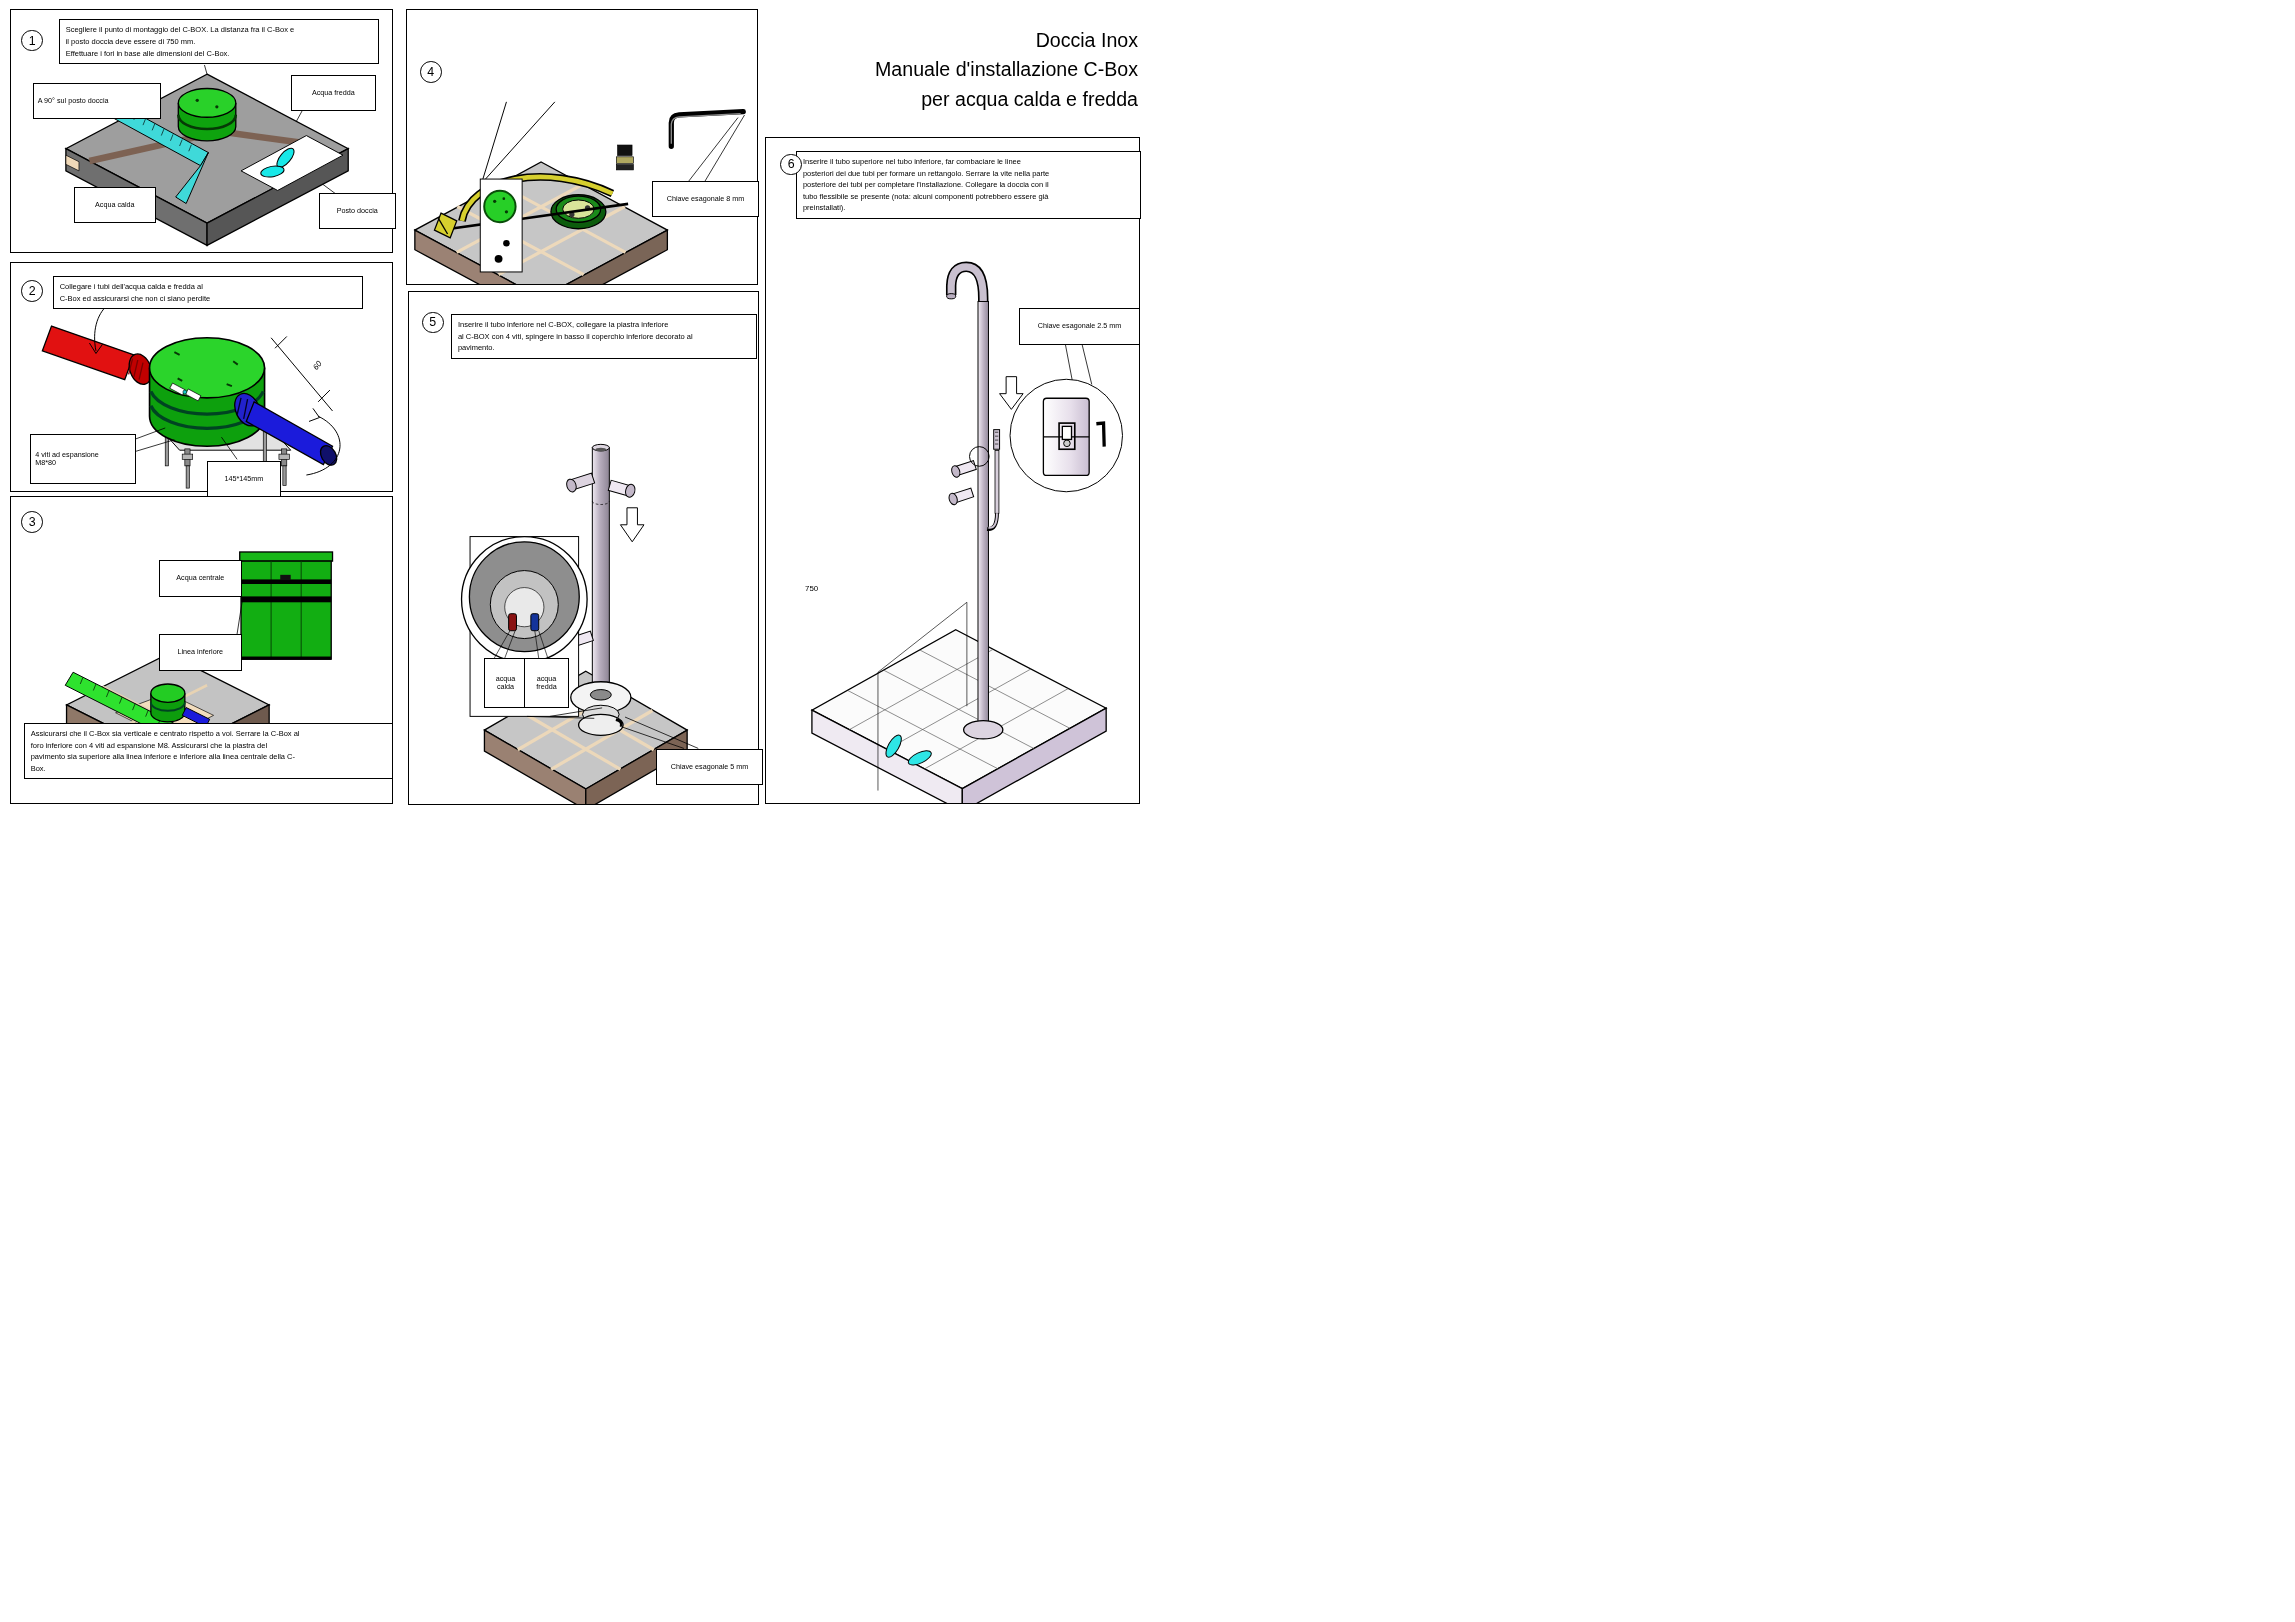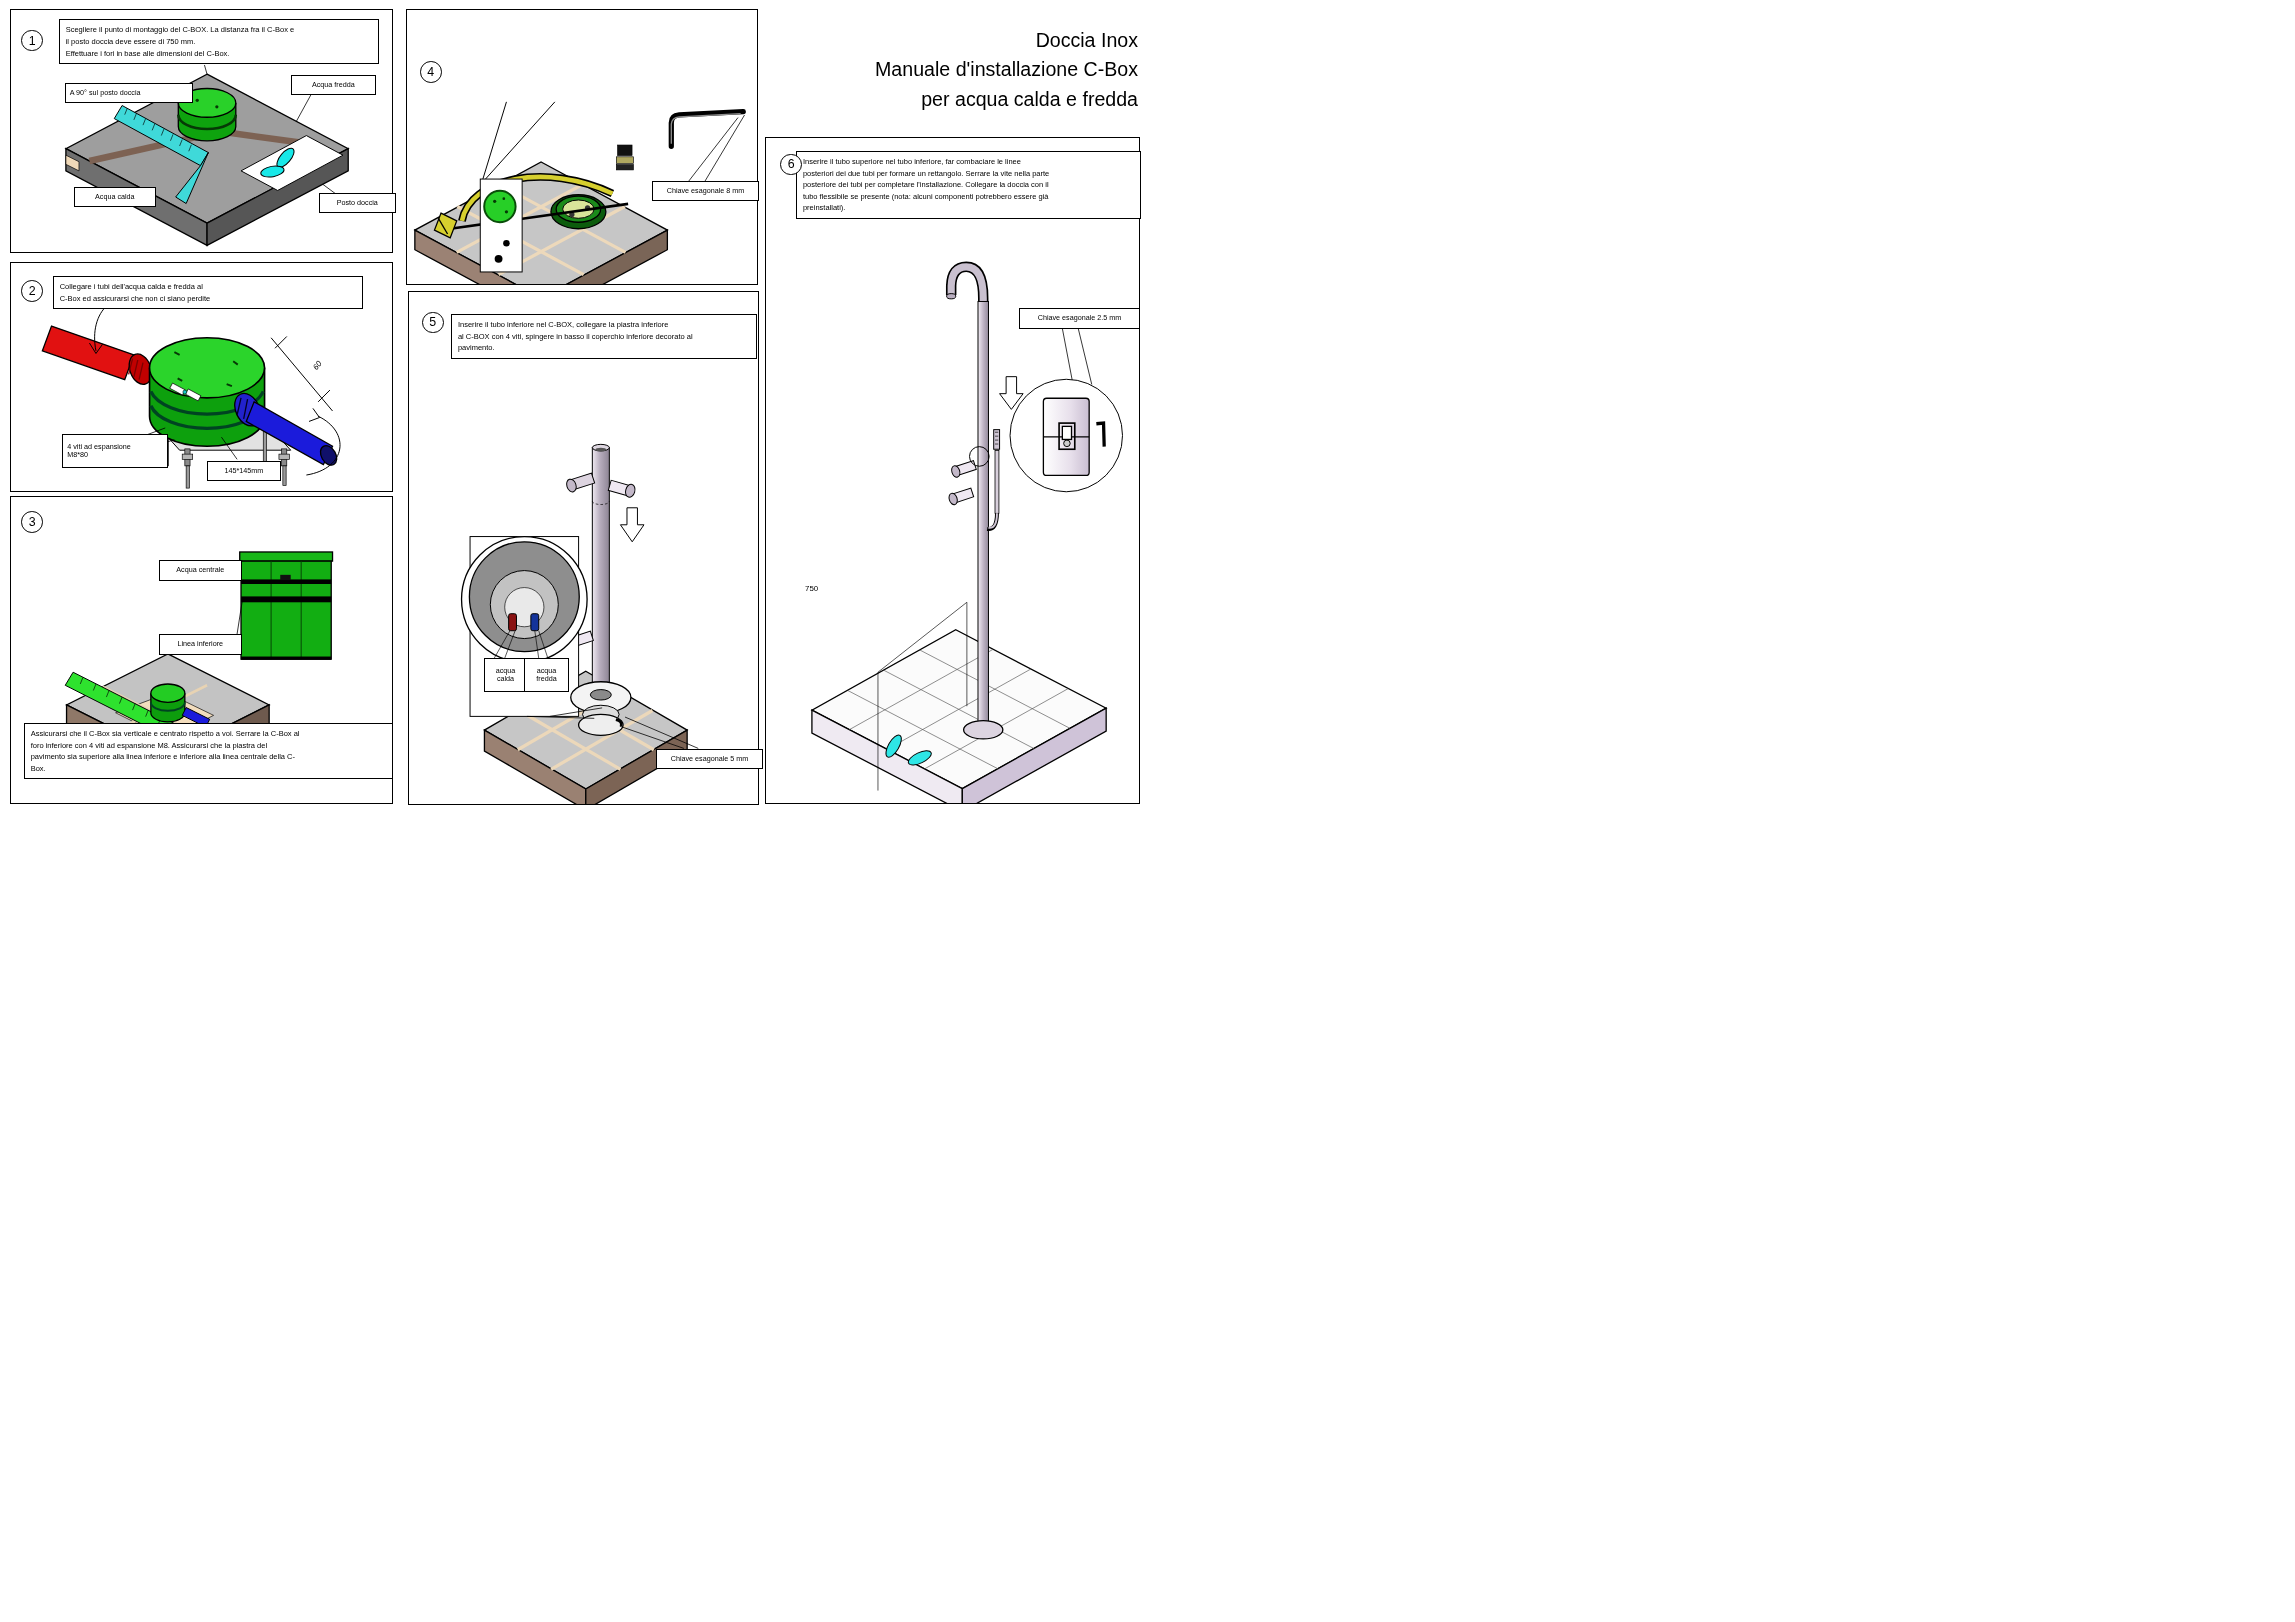--- a/index.html
+++ b/index.html
@@ -6,22 +6,22 @@
   #page{position:relative;width:1148px;height:811px;background:#fff;overflow:hidden;
         font-family:"Liberation Sans",sans-serif;color:#000;}
   .panel{position:absolute;background:#fff;border:1.3px solid #000;}
   .panel svg{position:absolute;left:0;top:0;}
   .badge{position:absolute;width:19.6px;height:19.6px;border:1.3px solid #000;border-radius:50%;
          display:flex;align-items:center;justify-content:center;font-size:12.4px;background:#fff;z-index:5;}
   .ibox{position:absolute;border:1.3px solid #000;background:#fff;padding:3.9px 5.9px;font-size:7.5px;
         line-height:1.55;white-space:pre-line;z-index:4;}
   .lbl{position:absolute;border:1px solid #000;background:#fff;font-size:7.2px;line-height:1.18;
        display:flex;align-items:center;justify-content:center;text-align:center;
-       white-space:pre-line;padding:1px 2px;z-index:4;}
-  .lbl.left{justify-content:flex-start;text-align:left;padding-left:3.9px;margin-left:32px;}
+       white-space:pre-line;padding:9px 2px;z-index:4;}
+  .lbl.left{justify-content:flex-start;text-align:left;padding-left:3.9px;}
   .dim{position:absolute;font-size:7.9px;background:transparent;z-index:4;}
   #title-block{position:absolute;left:765px;top:26px;width:373px;text-align:right;
                font-size:19.6px;line-height:1.5;white-space:pre-line;}
 </style>
 </head>
 <body>
 
 <div id="page">
 
   <div id="title-block">Doccia Inox

